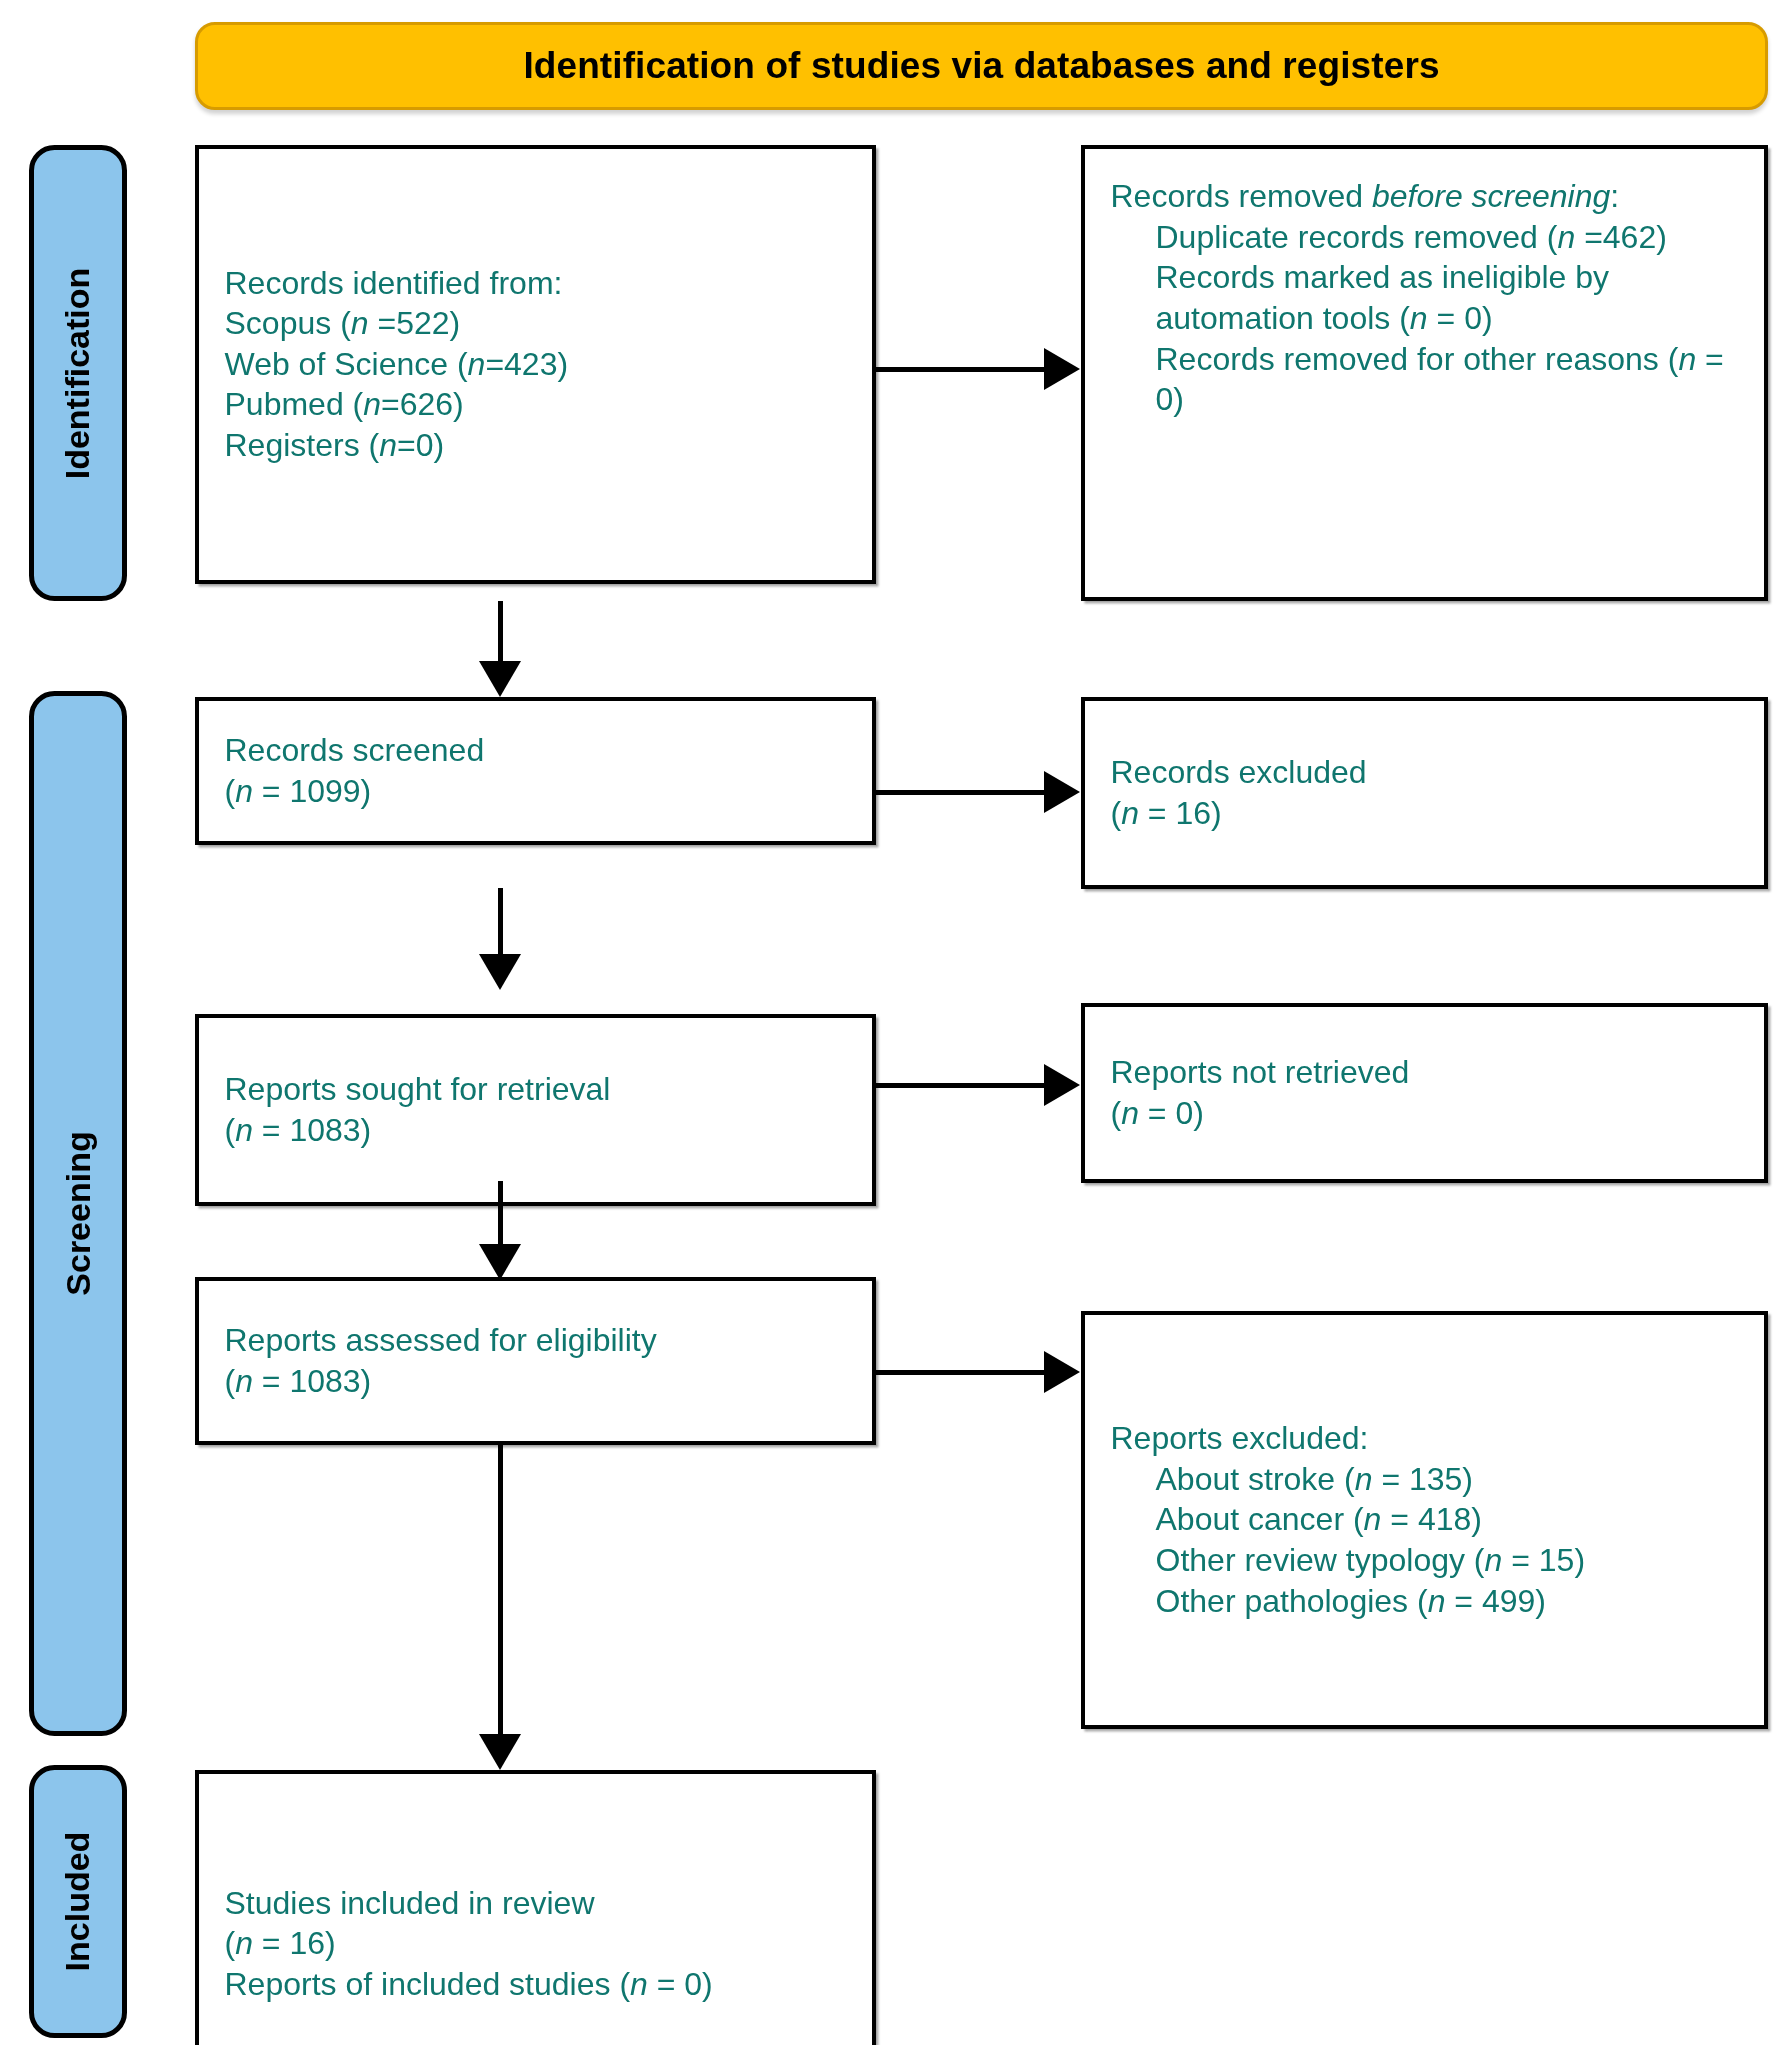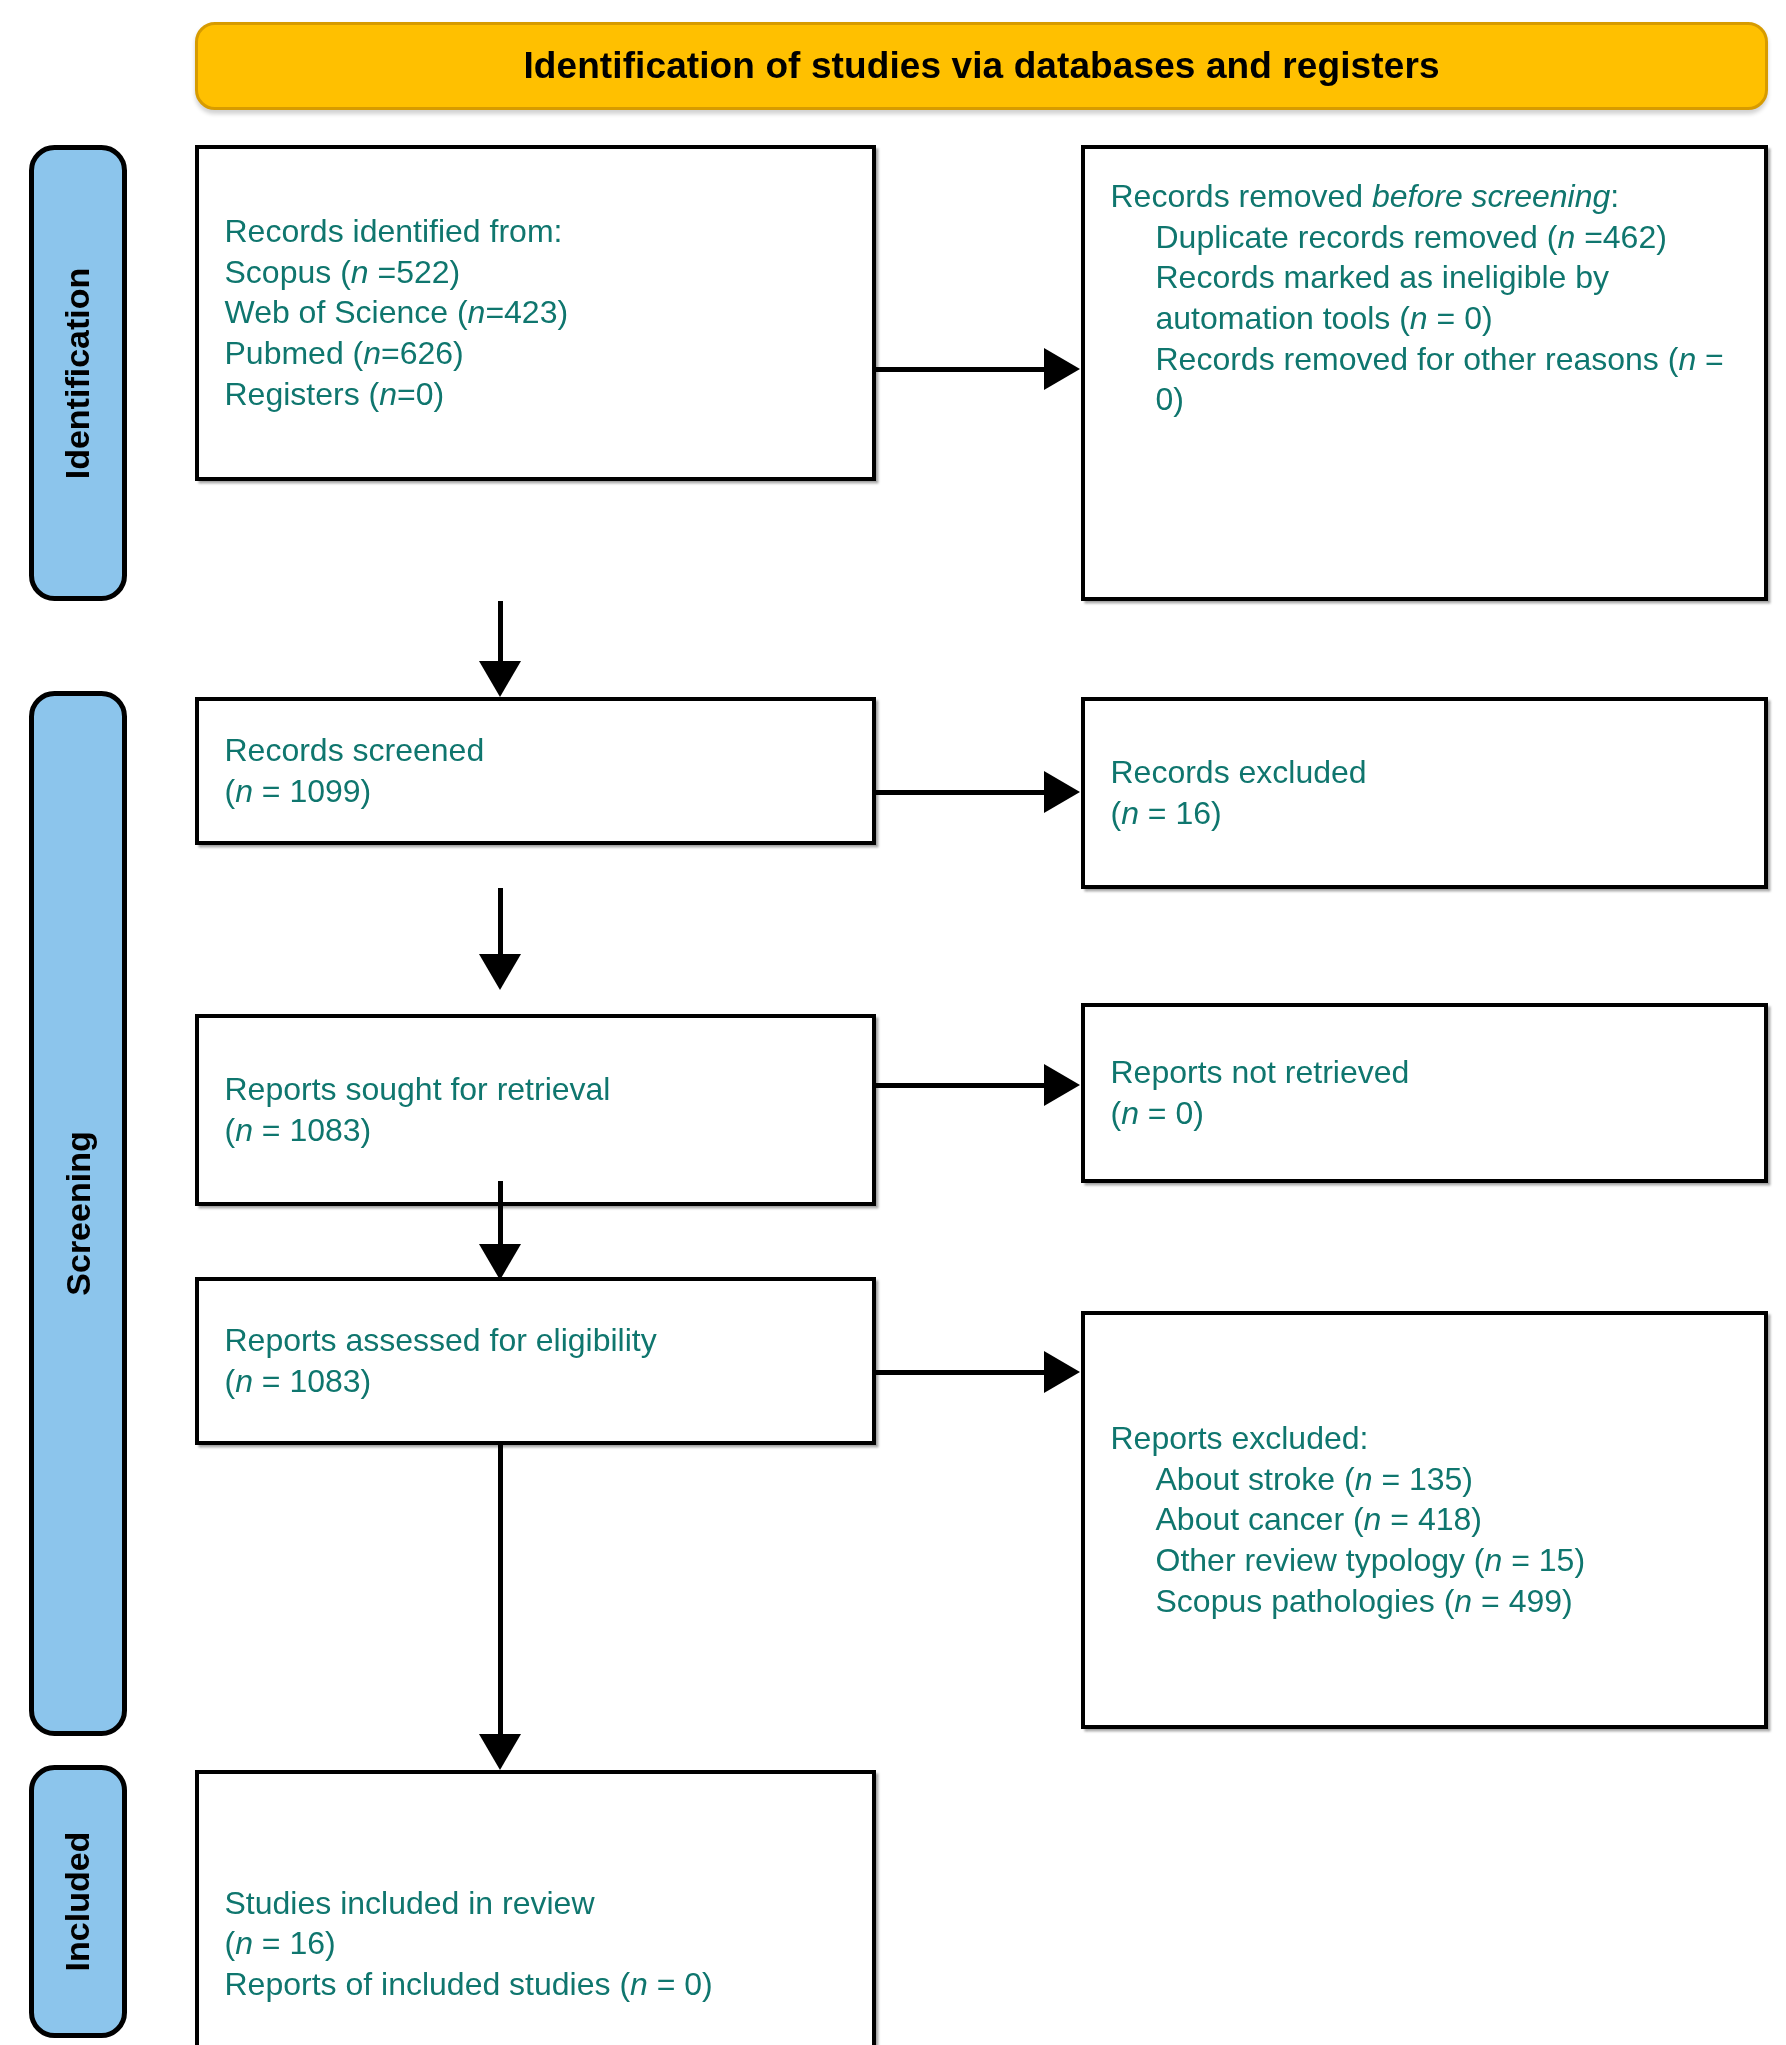--- a/index.html
+++ b/index.html
@@ -142,21 +142,21 @@
   </div>
 
   <div class="phase" style="top:691px; height:1045px;">
     <span class="phase-label">Screening</span>
   </div>
 
   <div class="phase" style="top:1765px; height:273px;">
     <span class="phase-label">Included</span>
   </div>
 
-  <div class="box" style="left:195px; top:145px; width:681px; height:336px;">
+  <div class="box" style="left:195px; top:145px; width:681px; height:439px;">
     <div class="box-text vcenter">
       <span class="ln">Records identified from:</span>
       <span class="ln"><span>Scopus (</span><span class="it">n</span><span> =522)</span></span>
       <span class="ln"><span>Web of Science (</span><span class="it">n</span><span>=423)</span></span>
       <span class="ln"><span>Pubmed (</span><span class="it">n</span><span>=626)</span></span>
       <span class="ln"><span>Registers (</span><span class="it">n</span><span>=0)</span></span>
     </div>
   </div>
 
   <div class="arrow-h" style="left:876px; top:348px; width:204px; height:43px;">
@@ -237,21 +237,21 @@
     <div class="shaft" style="width:174px;"></div>
     <div class="head"></div>
   </div>
 
   <div class="box" style="left:1081px; top:1311px; width:687px; height:418px;">
     <div class="box-text vcenter">
       <span class="ln">Reports excluded:</span>
       <span class="ind"><span>About stroke (</span><span class="it">n</span><span> = 135)</span></span>
       <span class="ind"><span>About cancer  (</span><span class="it">n</span><span> = 418)</span></span>
       <span class="ind"><span>Other review typology (</span><span class="it">n</span><span> = 15)</span></span>
-      <span class="ind"><span>Scopus pathologies (</span><span class="it">n</span><span> = 499)</span></span>
+      <span class="ind"><span>Other pathologies (</span><span class="it">n</span><span> = 499)</span></span>
     </div>
   </div>
 
   <div class="arrow-v" style="left:479px; top:1445px; width:43px; height:325px;">
     <div class="shaft" style="height:293px;"></div>
     <div class="head"></div>
   </div>
 
   <div class="box" style="left:195px; top:1770px; width:681px; height:347px;">
     <div class="box-text vcenter">

